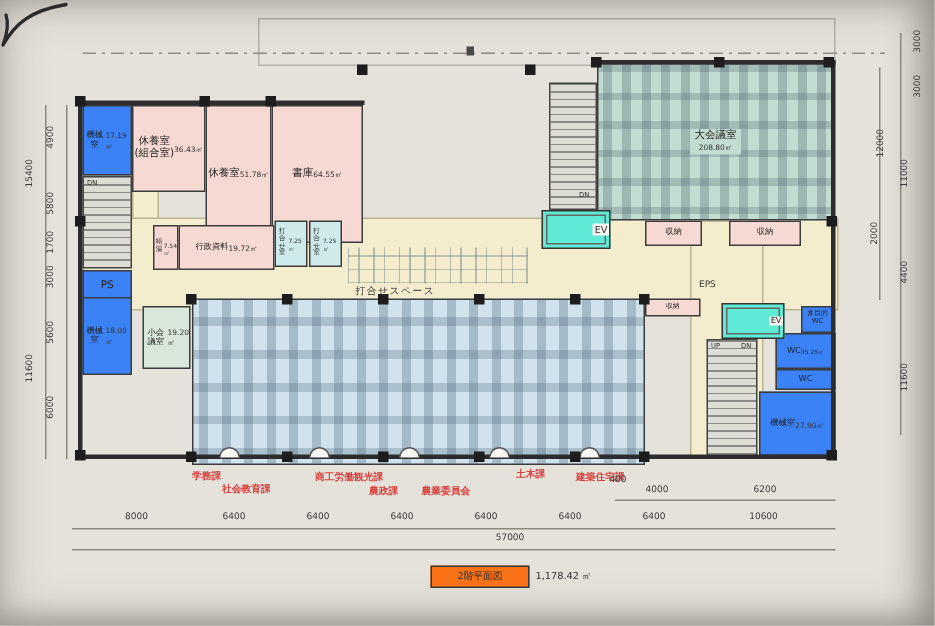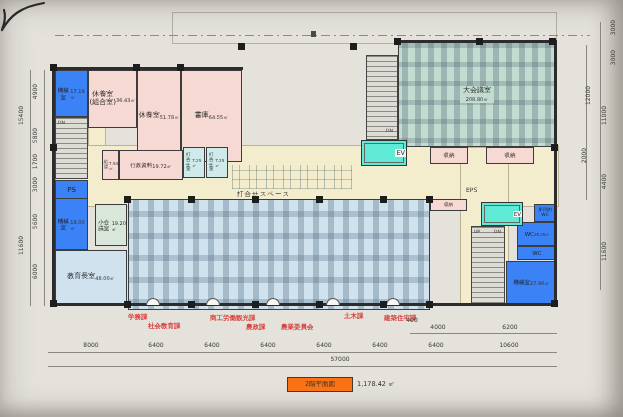--- a/index.html
+++ b/index.html
@@ -149,24 +149,20 @@
   </div>
 
   <div class="room gray" style="left:55px;top:198px;width:33px;height:52px;">
     <div class="rname sm">機械室</div>
     <div class="rarea">18.00㎡</div>
   </div>
   <div class="room green" style="left:95px;top:204px;width:32px;height:42px;">
     <div class="rname sm">小会議室</div>
     <div class="rarea">19.20㎡</div>
   </div>
-  <div class="room blue" style="left:55px;top:250px;width:72px;height:54px;">
-    <div class="rname">教育長室</div>
-    <div class="rarea">48.00㎡</div>
-  </div>
 
   <div class="room blue desksOF" style="left:128px;top:199px;width:302px;height:111px;"></div>
   <div class="door" style="left:146px;top:298px;"></div>
   <div class="door" style="left:206px;top:298px;"></div>
   <div class="door" style="left:266px;top:298px;"></div>
   <div class="door" style="left:326px;top:298px;"></div>
   <div class="door" style="left:386px;top:298px;"></div>
 
   <div class="room gray" style="left:534px;top:204px;width:22px;height:18px;">
     <div class="rname sm" style="font-size:4.5px;">多目的

